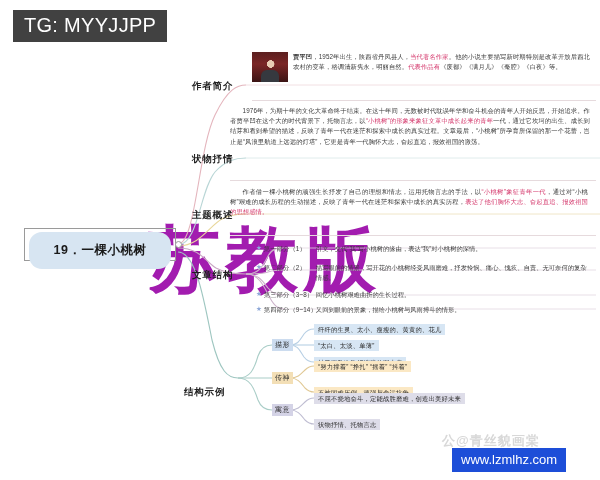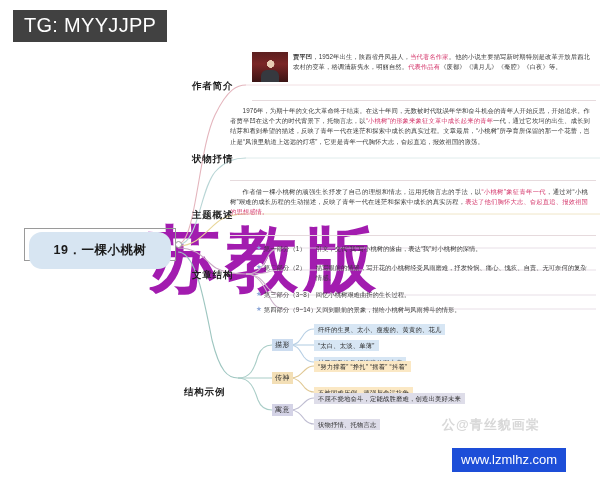--- a/index.html
+++ b/index.html
@@ -13,21 +13,21 @@
 
   
   .wm-big{
     position:absolute;left:148px;top:212px;
     font-size:72px;font-weight:bold;color:#a21caf;
     letter-spacing:6px;white-space:nowrap;
     font-family:"Liberation Serif","DejaVu Serif",serif;
     z-index:0;user-select:none;
   }
   .wm-small{
-    position:absolute;left:442px;top:416px;
+    position:absolute;left:442px;top:432px;
     font-size:13px;font-weight:bold;color:#d8d8d8;
     white-space:nowrap;z-index:6;letter-spacing:1px;
   }
 
   
   svg.links{position:absolute;left:0;top:0;width:600px;height:480px;z-index:1;}
 
   
   .tg-badge{
     position:absolute;left:13px;top:10px;z-index:20;

